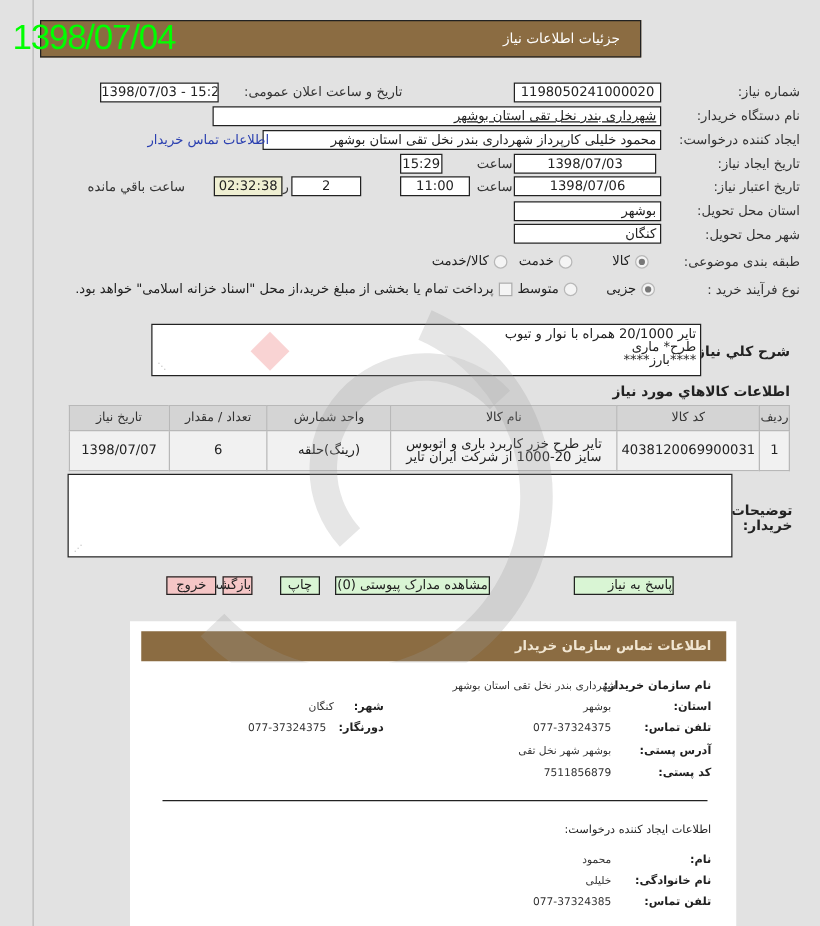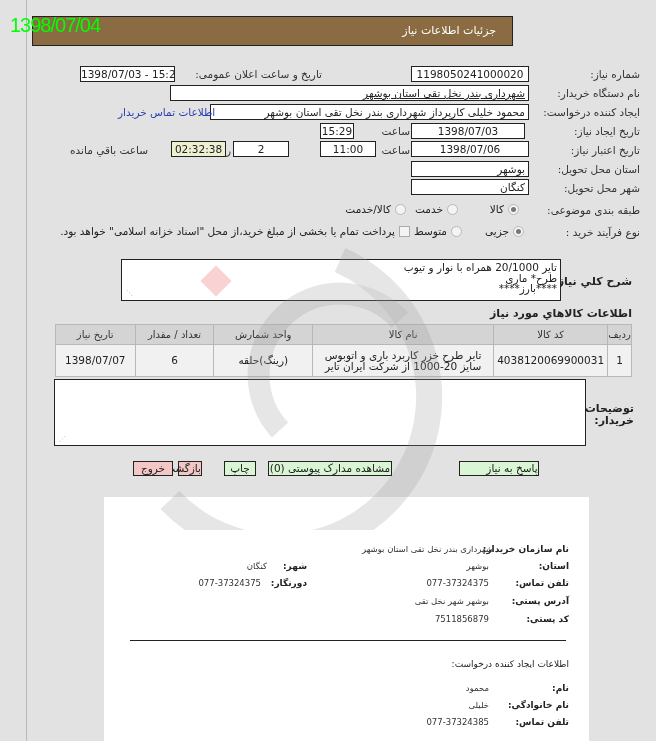--- a/index.html
+++ b/index.html
@@ -8,21 +8,21 @@
     background: #e2e2e2;
     font-family: "DejaVu Sans", sans-serif;
     font-size: 10px;
     color: #222;
     position: relative;
   }
   .left-rule { position: absolute; left: 26px; top: 0; width: 1px; height: 741px; background: #b8b8b8; }
   .stamp {
     position: absolute; left: 10px; top: 14px;
     font-family: "Liberation Sans", sans-serif;
-    font-size: 20px; color: #00ff00; letter-spacing: -1px;
+    font-size: 28px; color: #00ff00; letter-spacing: -1px;
     z-index: 5;
   }
   .top-bar {
     position: absolute; left: 32px; top: 16px; width: 481px; height: 30px;
     background: #8b6c42; border: 1px solid #222;
     direction: rtl; color: #fff; font-size: 11px;
     padding-right: 16px; line-height: 28px;
   }
   .field-label {
     position: absolute; direction: rtl; text-align: right;
@@ -193,20 +193,21 @@
   <span class="grip">⋰</span>
 </div>
 
 <button class="btn green" style="left:459px;top:461px;width:80px;padding-left:26px;">پاسخ به نیاز</button>
 <button class="btn green" style="left:268px;top:461px;width:124px;">مشاهده مدارک پیوستی (0)</button>
 <button class="btn green" style="left:224px;top:461px;width:32px;">چاپ</button>
 <button class="btn red" style="left:178px;top:461px;width:24px;">بازگشت</button>
 <button class="btn red" style="left:133px;top:461px;width:40px;">خروج</button>
 
 <div class="panel">
+  <div class="panel-head">اطلاعات تماس سازمان خریدار</div>
 
   <div class="p-lbl" style="right:20px;top:47px;">نام سازمان خریدار:</div>
   <div class="p-val" style="right:96px;top:47px;">شهرداری بندر نخل تقی استان بوشهر</div>
 
   <div class="p-lbl" style="right:20px;top:64px;">استان:</div>
   <div class="p-val" style="right:100px;top:64px;">بوشهر</div>
   <div class="p-lbl" style="right:282px;top:64px;">شهر:</div>
   <div class="p-val" style="right:322px;top:64px;">کنگان</div>
 
   <div class="p-lbl" style="right:20px;top:81px;">تلفن تماس:</div>

